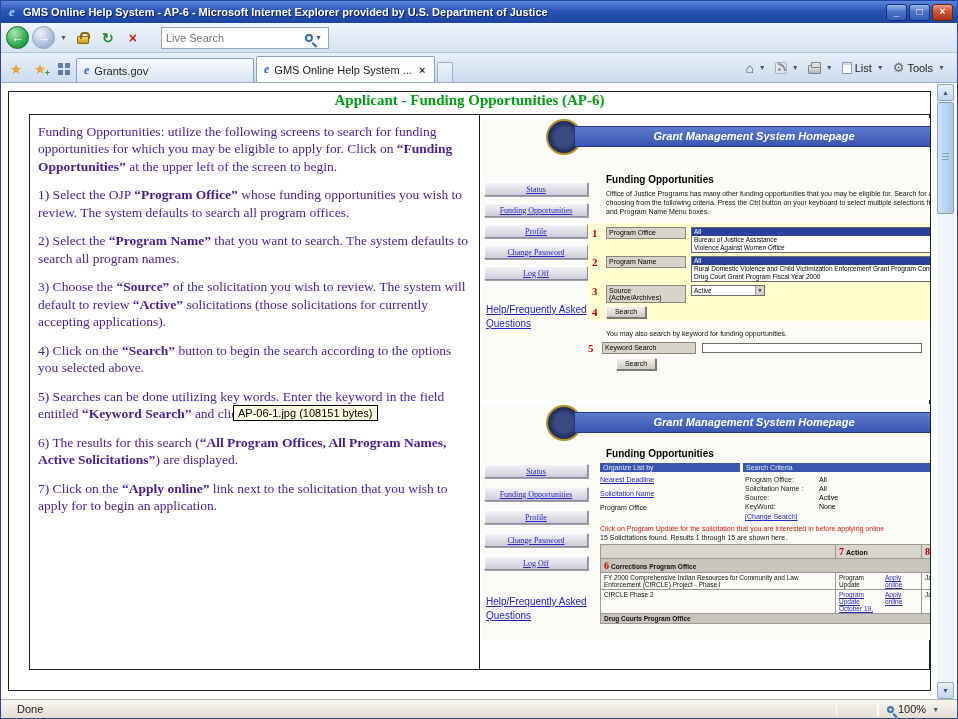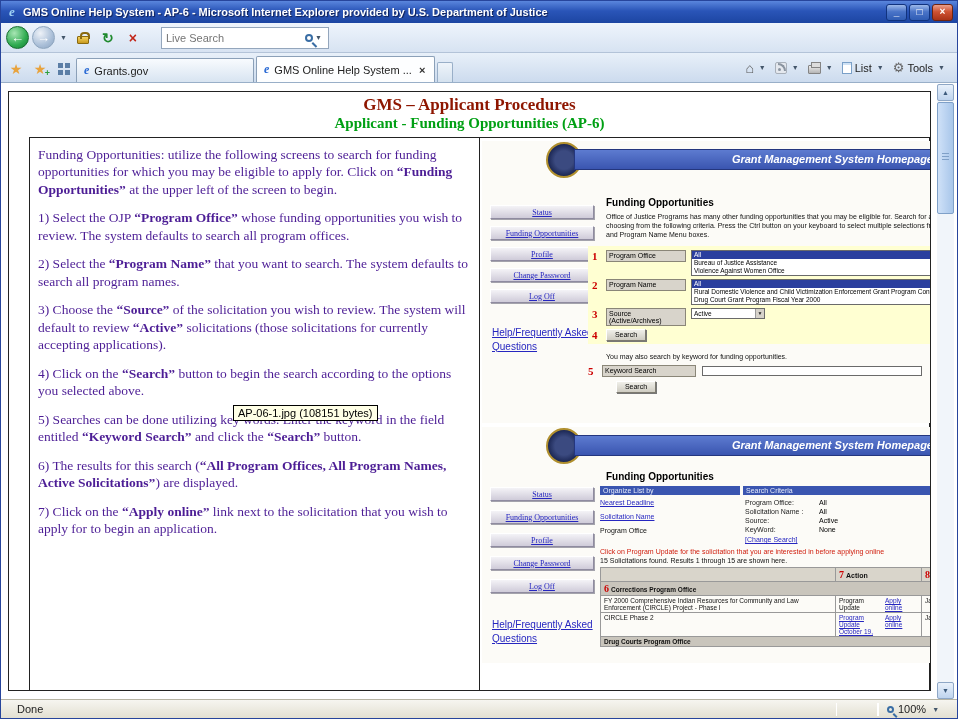--- a/index.html
+++ b/index.html
@@ -96,27 +96,27 @@
   td.screen{vertical-align:top;padding:3px 2px;}
   .tooltip{position:absolute;left:232px;top:404px;background:#ffffe6;border:1px solid #000;
     font-size:11px;padding:1px 4px;z-index:30;white-space:nowrap;}
 
   
   .gms{position:relative;width:536px;background:#fcfbf7;overflow:hidden;}
   .gms1{height:282px;}
   .gms2{height:236px;margin-top:4px;}
   .gms-banner{position:absolute;left:92px;top:8px;width:360px;height:21px;
     background:linear-gradient(#5d7bd0,#3a55b0);border:1px solid #24367e;color:#fff;
-    font:bold italic 11px "Liberation Sans",sans-serif;text-align:right;line-height:19px;}
+    font:bold italic 11px "Liberation Sans",sans-serif;text-align:center;line-height:19px;}
   .seal{position:absolute;border-radius:50%;}
   .seal-doj{left:64px;top:1px;width:36px;height:36px;
     background:radial-gradient(circle,#3b4a80 0 40%,#17224e 75%);border:2px solid #b08f2e;}
   .seal-ojp{left:455px;top:3px;width:32px;height:32px;
     background:radial-gradient(circle,#fff 0 28%,#dfe6f2 42%,#34539f 50%,#eef2fa 56%);border:2px solid #2c4a94;}
-  .gms-side{position:absolute;left:8px;width:104px;display:flex;flex-direction:column;justify-content:center;}
+  .gms-side{position:absolute;left:2px;width:104px;display:flex;flex-direction:column;justify-content:center;}
   .gms1 .gms-side{top:64px;}
   .gms2 .gms-side{top:60px;}
   .sbtn{height:14px;margin-bottom:7px;background:linear-gradient(#f4f3f7,#cfcbd9);
     border:1px solid #8f8ba0;border-top-color:#fff;border-left-color:#fff;
     box-shadow:1px 1px 0 rgba(90,90,110,.55);font:8px "Liberation Serif",serif;color:#2626c0;
     text-decoration:underline;display:flex;align-items:center;justify-content:center;}
   .gms2 .sbtn{margin-bottom:9px;}
   .helpfaq{margin-top:16px;font-size:10px;color:#2626c0;text-decoration:underline;line-height:1.35;padding-left:2px;}
   .gms-main{position:absolute;left:124px;right:4px;}
   .gms1 .gms-main{top:56px;}
@@ -272,21 +272,20 @@
       <span class="rt">
           <span class="gear">⚙</span>
           <span>Tools</span>
           <span class="caret">▼</span>
         </span>
     </span>
   </div>
 
   <div class="content">
     <div class="page-frame">
-      <div class="h1">GMS – Applicant Procedures</div>
       <div class="h2">Applicant - Funding Opportunities (AP-6)</div>
 
       <table class="helptable">
         <tbody>
         <tr>
           <td class="desc">
             <p><span>Funding Opportunities: utilize the following screens to search for funding opportunities for which you may be eligible to apply for.  Click on </span><b>“Funding Opportunities”</b><span> at the upper left of the screen to begin.</span></p>
             <p><span>1) Select the OJP </span><b>“Program Office”</b><span> whose funding opportunities you wish to review.  The system defaults to search all program offices.</span></p>
             <p><span>2) Select the </span><b>“Program Name”</b><span> that you want to search. The system defaults to search all program names.</span></p>
             <p><span>3) Choose the </span><b>“Source”</b><span> of the solicitation you wish to review.  The system will default to review </span><b>“Active”</b><span> solicitations (those solicitations for currently accepting applications).</span></p>

